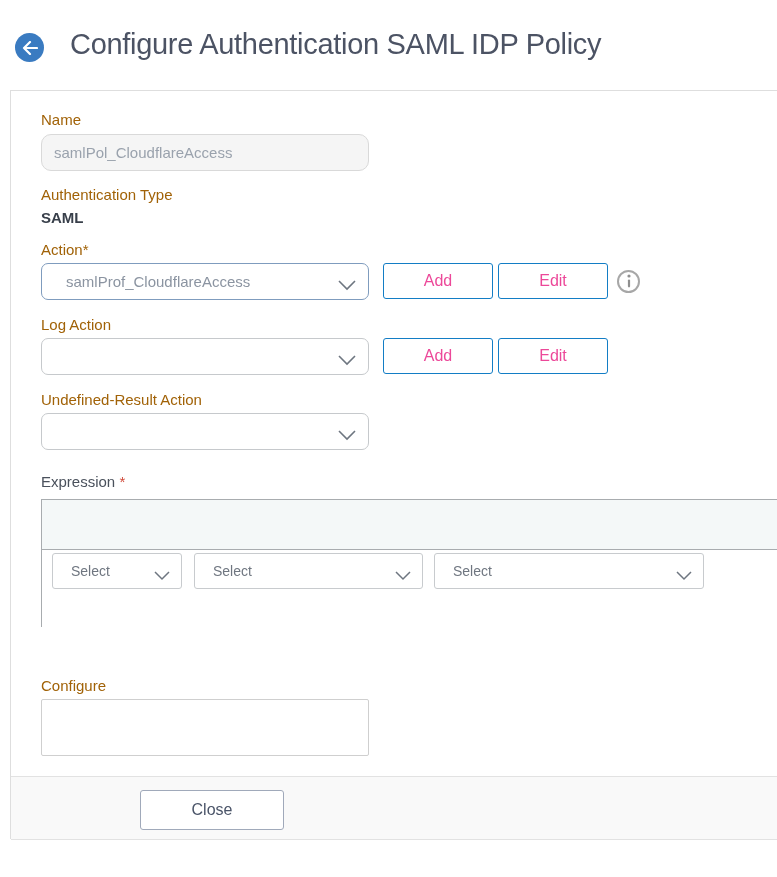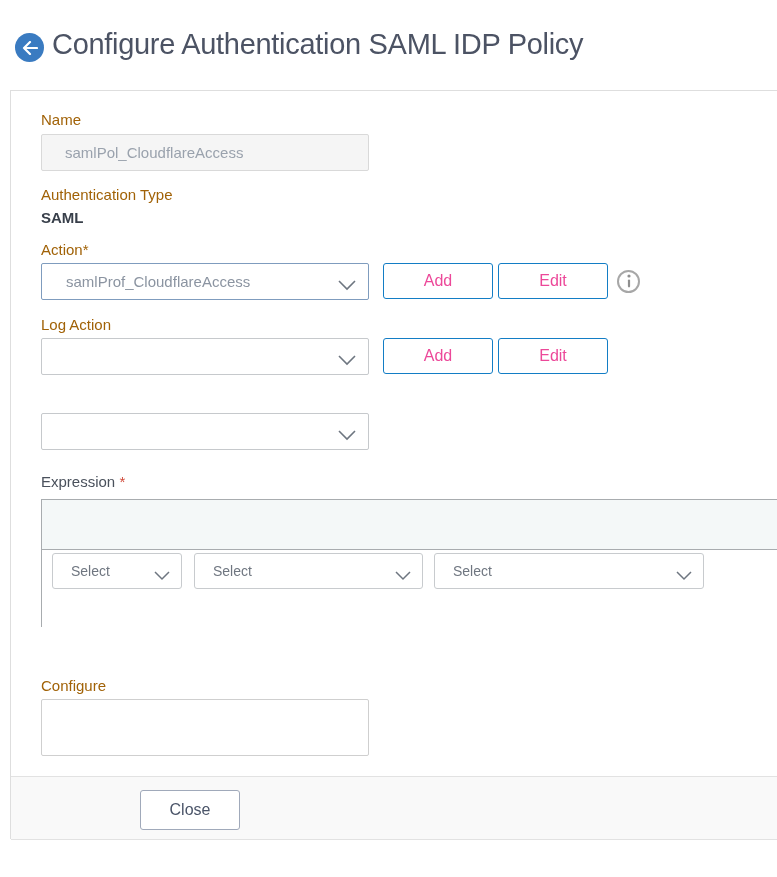--- a/index.html
+++ b/index.html
@@ -12,48 +12,48 @@
 
   
   .back-btn {
     position: absolute; left: 15px; top: 33px;
     width: 29px; height: 29px; border-radius: 50%;
     background: #3a7bc1; border: none; cursor: pointer;
     display: flex; align-items: center; justify-content: center;
   }
   .back-btn svg { display: block; }
   .page-title {
-    position: absolute; left: 52px; top: 28px;
+    position: absolute; left: 70px; top: 28px;
     font-size: 29px; font-weight: 400; color: #4c5364;
     letter-spacing: -0.3px; white-space: nowrap;
   }
 
   
   .panel {
     position: absolute; left: 10px; top: 90px;
     width: 790px; height: 749px;
     border-top: 1px solid #dedede; border-left: 1px solid #dedede;
     background: #ffffff;
   }
   .lbl {
     position: absolute; left: 30px;
     font-size: 15px; color: #a16207; white-space: nowrap;
   }
   .val-bold { position: absolute; left: 30px; font-size: 15px; font-weight: bold; color: #383f4a; }
 
   .txt-input {
     position: absolute; left: 30px; width: 328px; height: 37px;
-    background: #f5f5f5; border: 1px solid #d9d9d9; border-radius: 2px;
+    background: #f5f5f5; border: 1px solid #d9d9d9; border-radius: 10px;
     font-family: "Liberation Sans", sans-serif;
-    font-size: 15px; color: #9aa2ad; padding-left: 23px;
+    font-size: 15px; color: #9aa2ad; padding-left: 12px;
   }
 
   .select-box {
     position: absolute; left: 30px; width: 328px; height: 37px;
-    background: #ffffff; border: 1px solid #c6c9cc; border-radius: 2px;
+    background: #ffffff; border: 1px solid #c6c9cc; border-radius: 7px;
     display: flex; align-items: center; cursor: pointer;
   }
   .select-box.focused { border-color: #7f9cbe; }
   .select-box .sel-text {
     padding-left: 24px; font-size: 15px; color: #8b94a1;
     flex: 1; white-space: nowrap; overflow: hidden;
   }
   .select-box .chev { position: absolute; right: 12px; top: 13px; }
 
   .btn-outline-blue {
@@ -106,21 +106,21 @@
     position: absolute; left: 0; top: 685px; width: 790px; height: 64px;
     background: #f9f9f9;
     border-top: 1px solid #e2e2e2; border-bottom: 1px solid #e2e2e2;
   }
   .btn-ok {
     position: absolute; left: 11px; top: 13px; width: 105px; height: 40px;
     background: #1278ca; color: #ffffff; border: none; border-radius: 3px;
     font-size: 16px; font-family: "Liberation Sans", sans-serif; cursor: pointer;
   }
   .btn-close {
-    position: absolute; left: 129px; top: 13px; width: 100px; height: 40px;
+    position: absolute; left: 129px; top: 13px; width: 144px; height: 40px;
     background: #ffffff; color: #4a5468; border: 1px solid #a0a9ba; border-radius: 3px;
     font-size: 16px; font-family: "Liberation Sans", sans-serif; cursor: pointer;
   }
 </style>
 </head>
 <body>
 
 <button class="back-btn">
   <span>
     <svg width="16" height="14" viewBox="0 0 16 14">
@@ -161,20 +161,21 @@
     <span class="sel-text"></span>
     <span class="chev">
       <svg width="18" height="11" viewBox="0 0 18 11">
           <polyline points="1,1 9,9 17,1" fill="none" stroke="#6e7680" stroke-width="1.6"></polyline>
         </svg>
     </span>
   </div>
   <button class="btn-outline-blue" style="left:372px; top:247px">Add</button>
   <button class="btn-outline-blue" style="left:487px; top:247px">Edit</button>
 
+  <div class="lbl" style="top:300px">Undefined-Result Action</div>
   <div class="select-box" style="top:322px">
     <span class="sel-text"></span>
     <span class="chev">
       <svg width="18" height="11" viewBox="0 0 18 11">
           <polyline points="1,1 9,9 17,1" fill="none" stroke="#6e7680" stroke-width="1.6"></polyline>
         </svg>
     </span>
   </div>
 
   <div class="lbl" style="top:382px; color:#4a515c">

